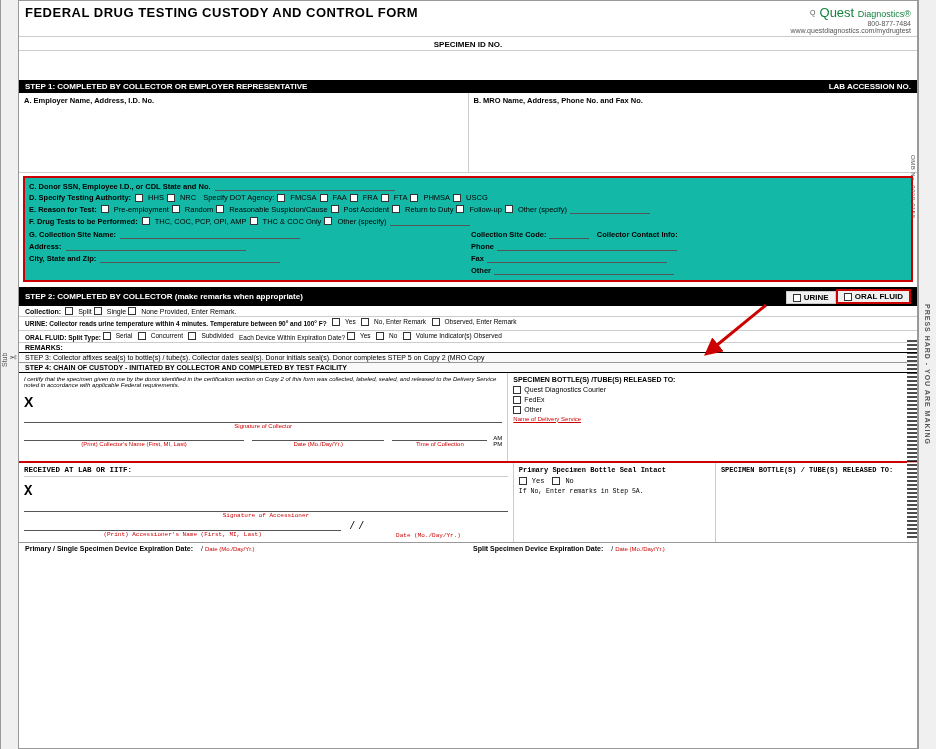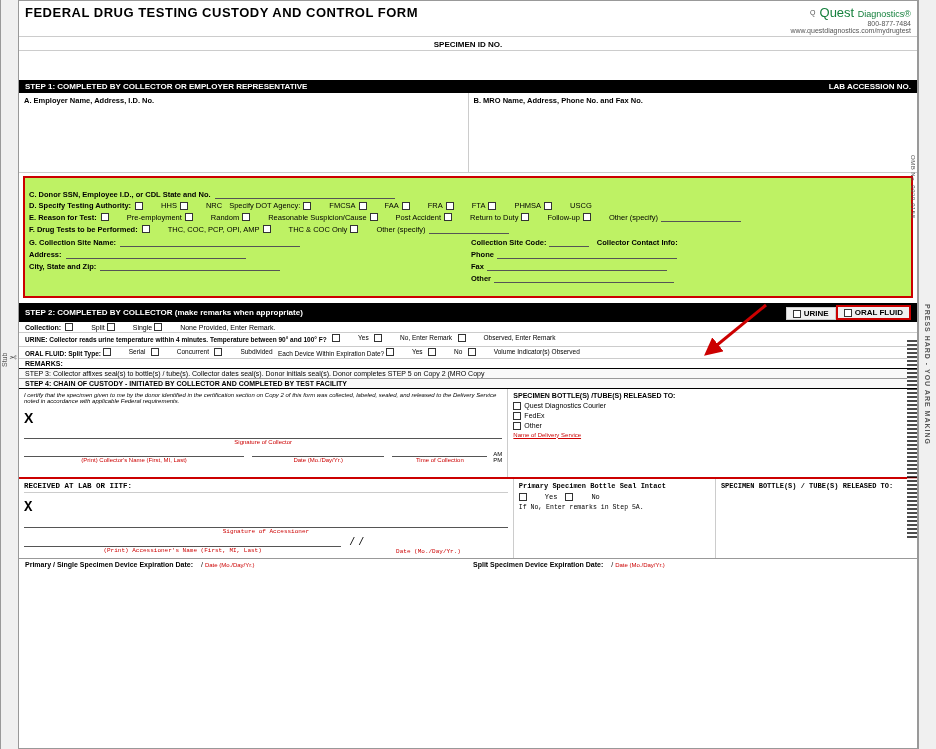--- a/index.html
+++ b/index.html
@@ -112,22 +112,22 @@
       padding: 3px 5px;
     }
     .col-label {
       font-size: 7.5px;
       font-weight: bold;
       margin-bottom: 2px;
     }
     .section-cdefg {
       border: 2px solid #cc0000;
       margin: 3px 4px;
-      padding: 11px 4px;
-      background: #bef264;
+      padding: 3px 4px;
+      background: #14b8a6;
     }
     .form-row {
       display: flex;
       align-items: center;
       margin-bottom: 2px;
       font-size: 7.5px;
       flex-wrap: wrap;
     }
     .form-row-label {
       font-weight: bold;
@@ -136,21 +136,21 @@
     }
     .checkbox-group {
       display: flex;
       align-items: center;
       gap: 3px;
       flex-wrap: wrap;
     }
     .checkbox-item {
       display: flex;
       align-items: center;
-      gap: 18px;
+      gap: 5px;
       white-space: nowrap;
     }
     .cb {
       width: 8px;
       height: 8px;
       border: 1px solid #333;
       display: inline-block;
       background: #fff;
       flex-shrink: 0;
     }

